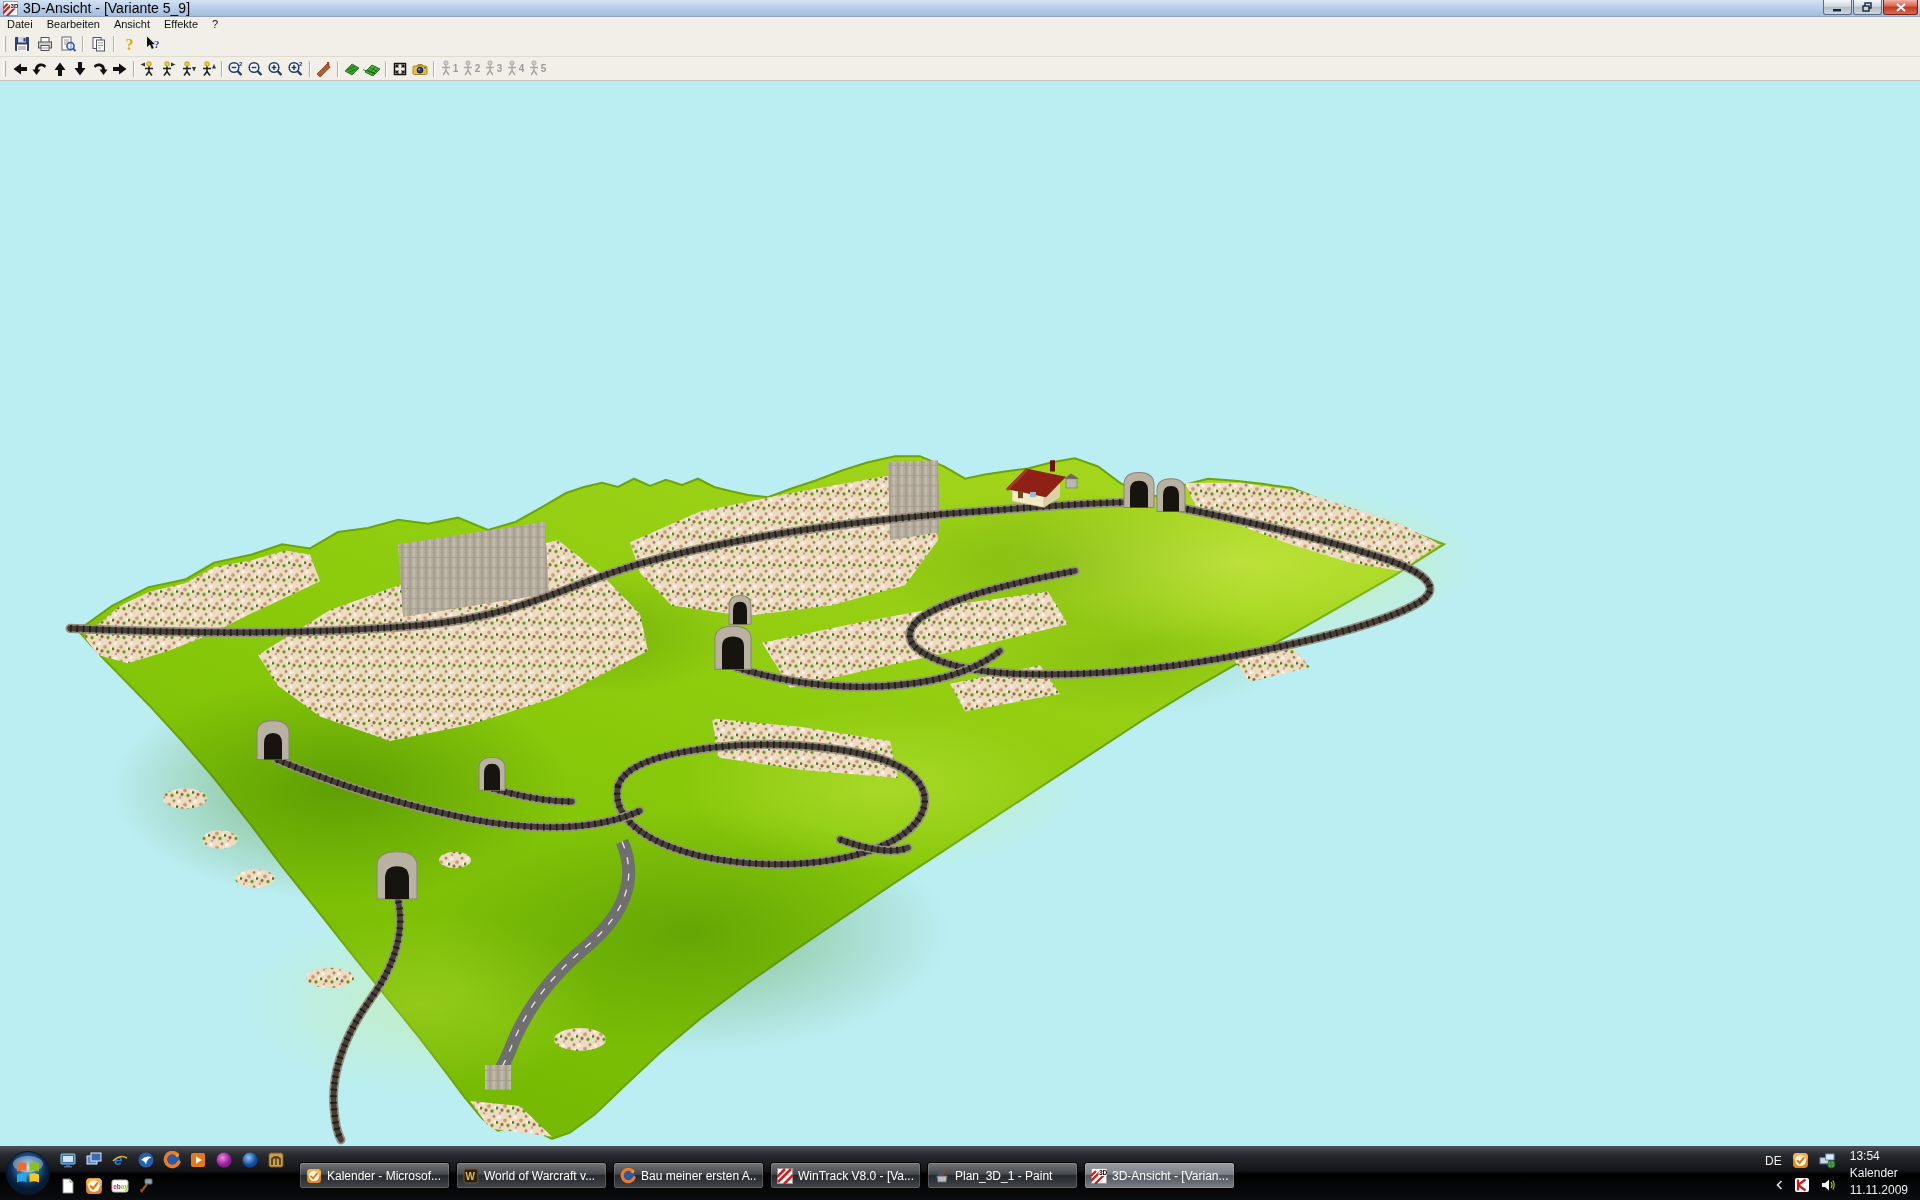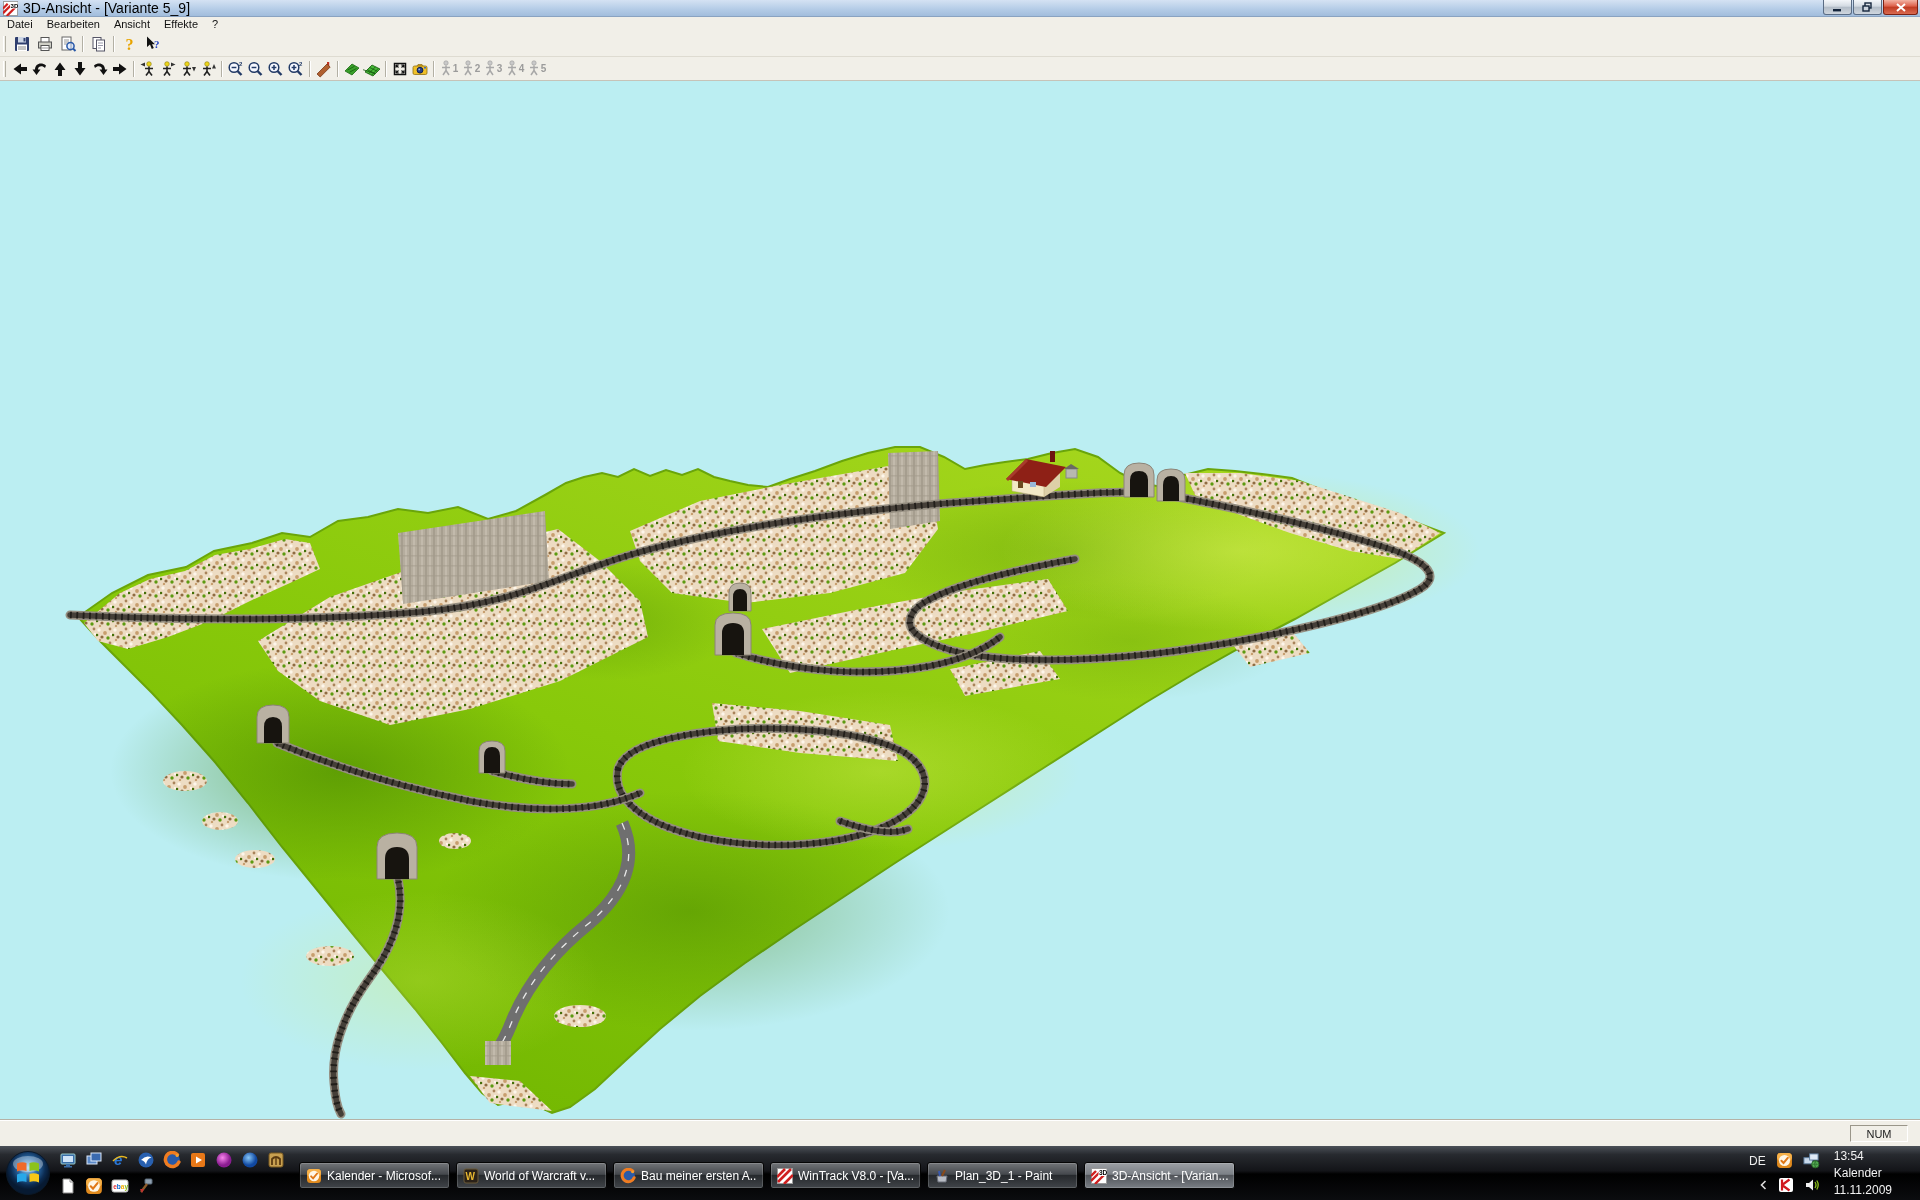--- a/index.html
+++ b/index.html
@@ -50,21 +50,21 @@
   .ql-row{display:flex;gap:7px;align-items:center;height:24px}
   .qlbtn{width:19px;height:19px;display:flex;align-items:center;justify-content:center}
   .taskbuttons{display:flex;gap:6px;margin-left:14px;padding-top:16px;align-items:flex-start}
   .task-btn{width:151px;height:27px;border-radius:3px;border:1px solid #050505;background:
      linear-gradient(rgba(255,255,255,.30),rgba(255,255,255,.08) 45%,rgba(0,0,0,.28) 50%,rgba(255,255,255,.06));
      background-color:#35393e;display:flex;align-items:center;gap:5px;padding:0 6px;font-size:12px;
      box-shadow:inset 0 0 0 1px rgba(255,255,255,.16)}
   .task-btn.active{background-color:#71767d}
   .task-btn .ticon{flex:0 0 16px;height:16px}
   .task-label{white-space:nowrap;overflow:hidden;flex:1}
-  .tray{position:absolute;right:16px;top:0;height:100%;display:flex;align-items:stretch;padding-right:6px;gap:8px}
+  .tray{position:absolute;right:0;top:0;height:100%;display:flex;align-items:stretch;padding-right:6px;gap:8px}
   .tray-icons{display:flex;flex-direction:column;justify-content:space-evenly}
   .tray-row{display:flex;gap:10px;align-items:center;height:20px;justify-content:flex-end}
   .lang{font-size:12px;color:#eee}
   .clock{display:flex;flex-direction:column;justify-content:center;align-items:flex-start;font-size:12px;line-height:17px;padding:0 6px;color:#f2f2f2}
 </style>
 </head>
 <body>
 
 <svg width="0" height="0" style="position:absolute">
   <defs>
@@ -494,25 +494,20 @@
         <polygon points="1006,398 1026,378 1066,386 1046,406" fill="#8e2016"></polygon>
         <polygon points="1006,398 1026,378 1028,380 1008,400" fill="#a83a2c"></polygon>
         <rect x="1066" y="388" width="11" height="9" fill="#b8b8b0" stroke="#888"></rect>
         <polygon points="1064,388 1071,383 1079,388" fill="#6a6a62"></polygon>
         <rect x="1018" y="400" width="5" height="7" fill="#6a4a20"></rect>
         <rect x="1030" y="401" width="6" height="5" fill="#9ab8d8"></rect>
       </g>
     </svg>
   </div>
 
-  <div class="statusbar">
-    <div class="num-pane">
-      <span>NUM</span>
-    </div>
-  </div>
 
   <div class="taskbar">
     <div class="start-orb">
       <svg width="46" height="46" viewBox="0 0 46 46">
         <defs>
           <radialGradient id="orb" cx="0.5" cy="0.38">
             <stop offset="0" stop-color="#9ed6f4"></stop>
               <stop offset="0.45" stop-color="#2a6aa8"></stop>
               <stop offset="0.8" stop-color="#0c2c52"></stop>
               <stop offset="1" stop-color="#071a32"></stop>

